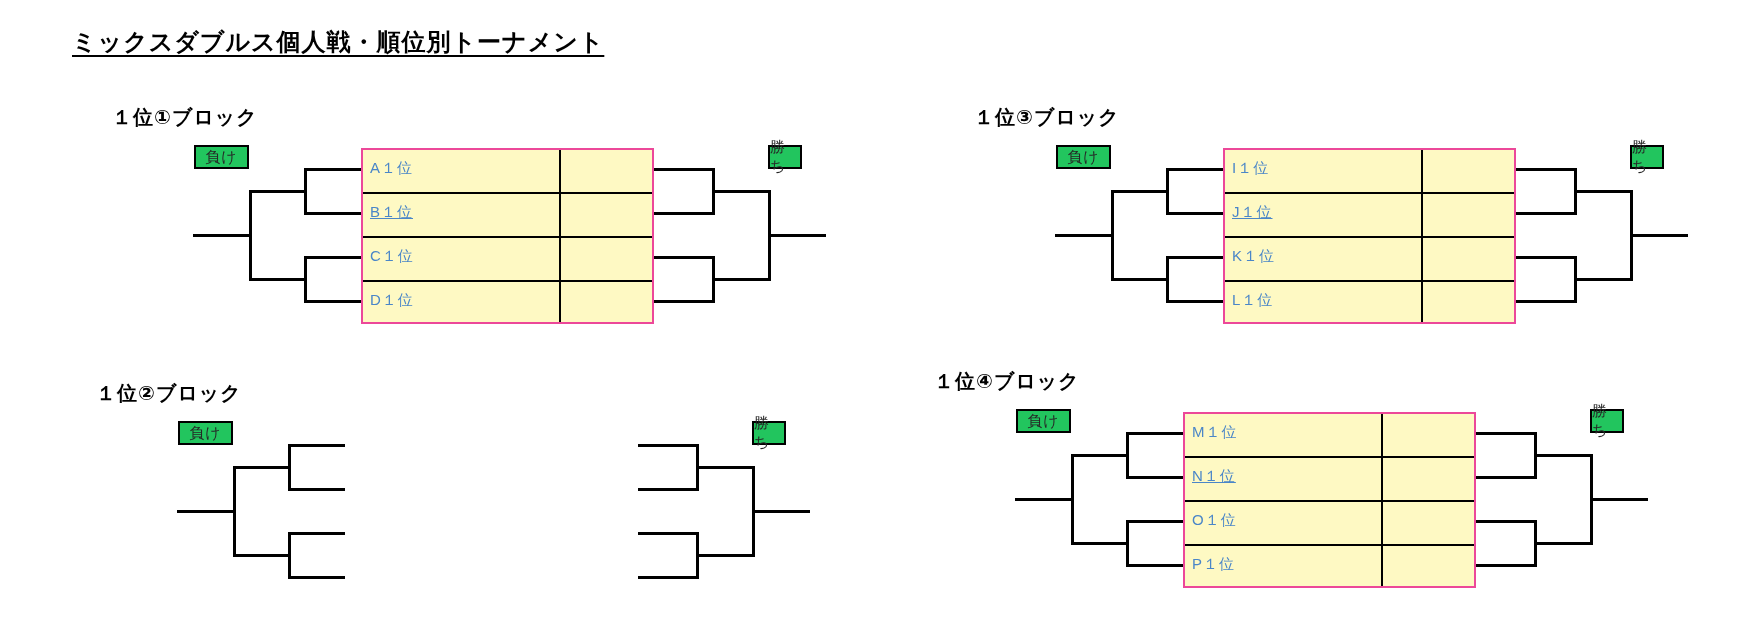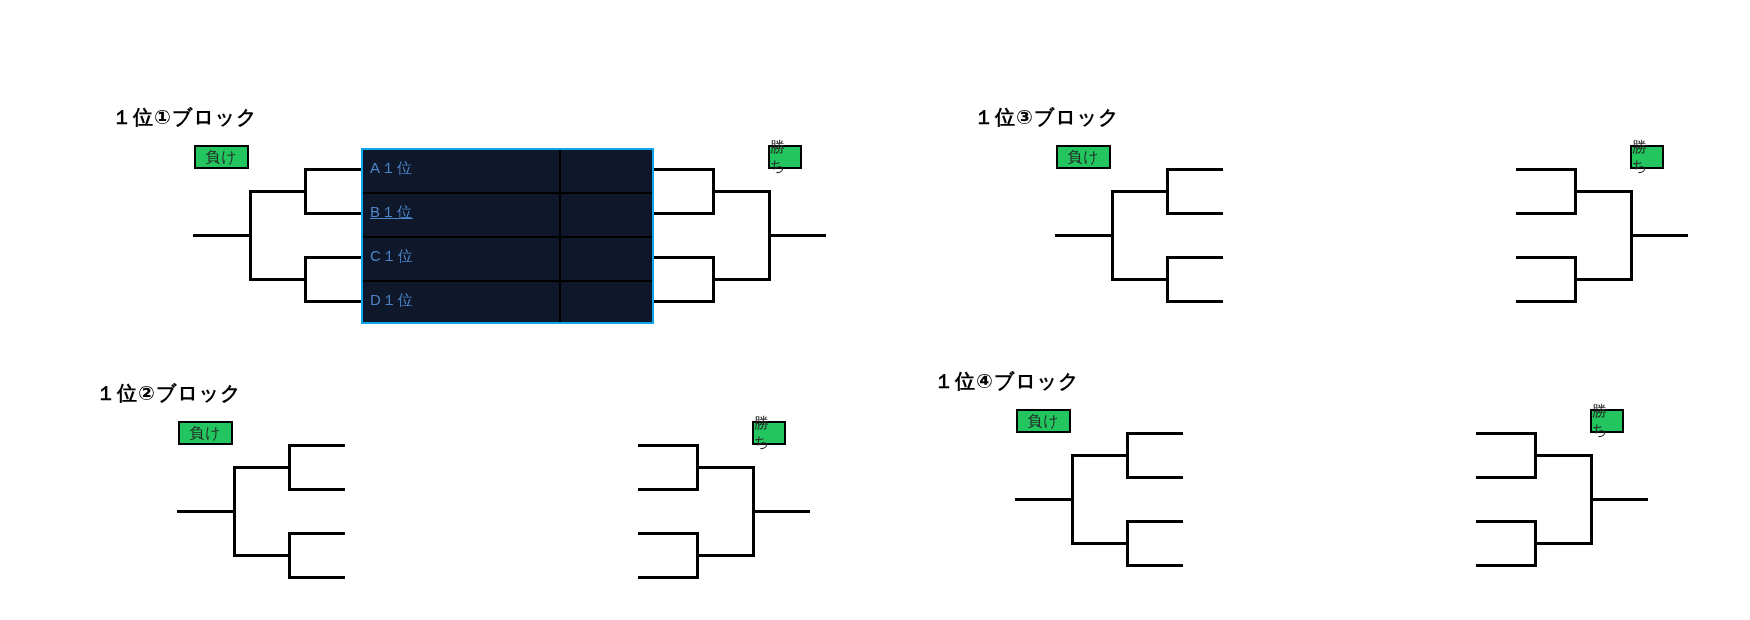--- a/index.html
+++ b/index.html
@@ -21,21 +21,21 @@
   .side-box{
     position:absolute;top:41px;height:24px;box-sizing:border-box;
     border:2px solid #000;background:#22c55e;
     display:flex;align-items:center;justify-content:center;
     font-size:15px;color:#262626;letter-spacing:1px;
   }
   .side-box.lose{left:82px;width:55px;}
   .side-box.win{left:656px;width:34px;}
   .btable{
     position:absolute;left:249px;top:44px;width:293px;height:176px;
-    box-sizing:border-box;border:2px solid #0ea5e9;background:#0f172a;
+    box-sizing:border-box;border:2px solid #ec4899;background:#fef9c3;
   }
   .rowline{position:absolute;left:0;right:0;height:2px;background:#000;}
   .rowline.r1{top:42px;}.rowline.r2{top:86px;}.rowline.r3{top:130px;}
   .colline{position:absolute;top:0;bottom:0;left:196px;width:2px;background:#000;}
   .entry{
     position:absolute;left:7px;font-size:15px;line-height:20px;
     letter-spacing:1px;color:var(--entry-color,#4a86c8);white-space:nowrap;
   }
   .entry.e0{top:8px;}.entry.e1{top:52px;text-decoration:underline;}.entry.e2{top:96px;}.entry.e3{top:140px;}
   
@@ -67,20 +67,21 @@
   .b0{left:112px;top:104px;}
   .b1{left:96px;top:368px;margin-top:12px;}
   .b2{left:974px;top:104px;}
   .b3{left:934px;top:368px;}
 </style>
 </head>
 <body>
 
 <div class="canvas">
 
+  <div class="page-title">ミックスダブルス個人戦・順位別トーナメント</div>
 
   <div class="block b0">
     <div class="blk-title">１位①ブロック</div>
     <div class="side-box lose">
       <span>負け</span>
     </div>
     <div class="side-box win">
       <span>勝ち</span>
     </div>
     <div class="btable">
@@ -146,20 +147,30 @@
   </div>
 
   <div class="block b2">
     <div class="blk-title">１位③ブロック</div>
     <div class="side-box lose">
       <span>負け</span>
     </div>
     <div class="side-box win">
       <span>勝ち</span>
     </div>
+    <div class="btable">
+      <div class="rowline r1"></div>
+      <div class="rowline r2"></div>
+      <div class="rowline r3"></div>
+      <div class="colline"></div>
+      <div class="entry e0">I１位</div>
+      <div class="entry e1">J１位</div>
+      <div class="entry e2">K１位</div>
+      <div class="entry e3">L１位</div>
+    </div>
     <div class="hl ls0"></div>
     <div class="hl ls1"></div>
     <div class="hl ls2"></div>
     <div class="hl ls3"></div>
     <div class="vl lv0"></div>
     <div class="vl lv1"></div>
     <div class="hl lh0"></div>
     <div class="hl lh1"></div>
     <div class="vl lv2"></div>
     <div class="hl lf"></div>
@@ -176,20 +187,30 @@
   </div>
 
   <div class="block b3">
     <div class="blk-title">１位④ブロック</div>
     <div class="side-box lose">
       <span>負け</span>
     </div>
     <div class="side-box win">
       <span>勝ち</span>
     </div>
+    <div class="btable">
+      <div class="rowline r1"></div>
+      <div class="rowline r2"></div>
+      <div class="rowline r3"></div>
+      <div class="colline"></div>
+      <div class="entry e0">M１位</div>
+      <div class="entry e1">N１位</div>
+      <div class="entry e2">O１位</div>
+      <div class="entry e3">P１位</div>
+    </div>
     <div class="hl ls0"></div>
     <div class="hl ls1"></div>
     <div class="hl ls2"></div>
     <div class="hl ls3"></div>
     <div class="vl lv0"></div>
     <div class="vl lv1"></div>
     <div class="hl lh0"></div>
     <div class="hl lh1"></div>
     <div class="vl lv2"></div>
     <div class="hl lf"></div>

